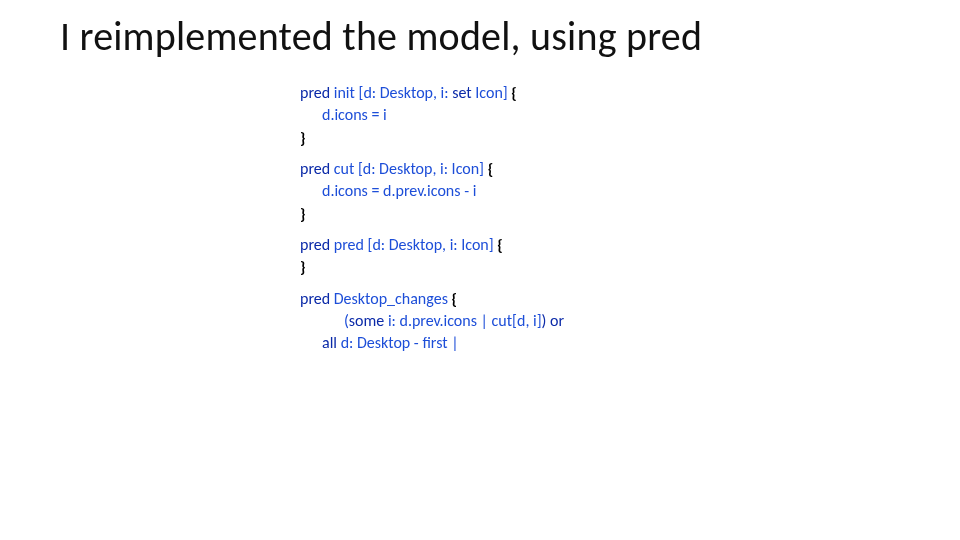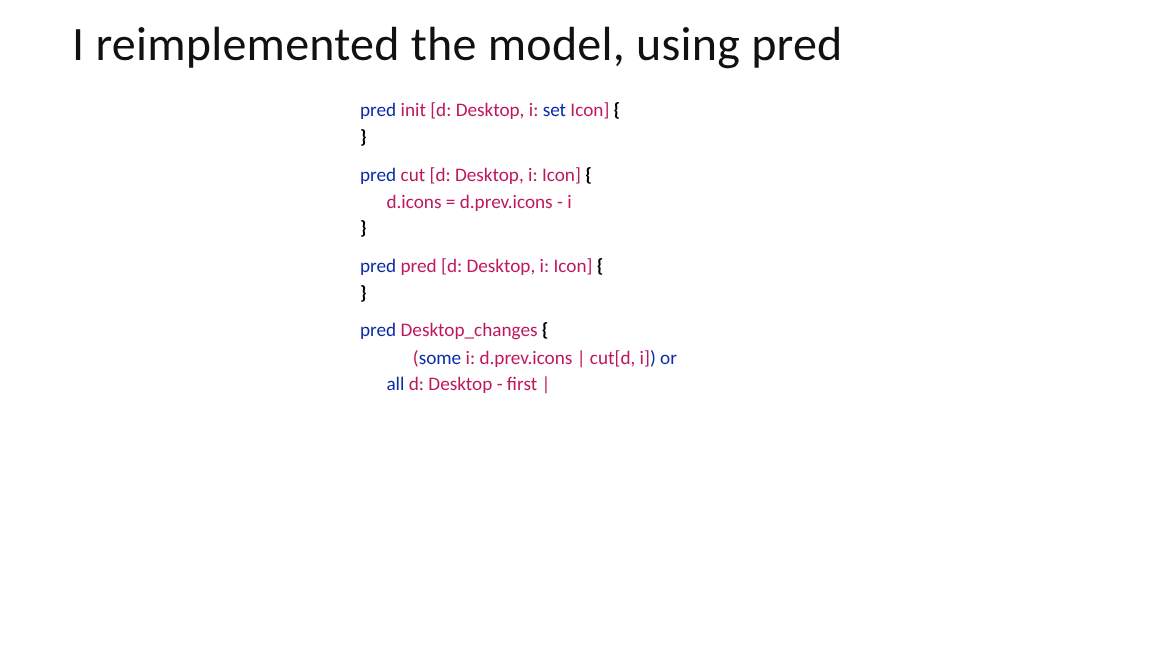--- a/index.html
+++ b/index.html
@@ -31,39 +31,40 @@
   .code {
     position: absolute;
     left: 300px;
     top: 82px;
     font-family: "Calibri", "Segoe UI", Arial, sans-serif;
     font-size: 16px;
     line-height: 1.4em;
     color: #000;
   }
   .code .kw  { color: #0b2aa8; font-weight: 400; }  
-  .code .nm  { color: #be185d; }                       
+  .code .nm  { color: #1d4ed8; }                       
   .code .br  { color: #000; font-weight: 700; }                       
   .code .line { white-space: pre; }
   .code .ind1 { display:inline-block; width: 22px; }
   .code .ind2 { display:inline-block; width: 44px; }
   .code .blank { height: 0.55em; }
 </style>
 </head>
 <body>
 
 <div class="slide">
 
   <div class="title">
     <span>I reimplemented the model, using pred</span><br>
   </div>
 
   <div class="code">
 
     <div class="line"><span class="kw">pred</span><span class="nm"> init </span><span class="nm">[d: Desktop, i: </span><span class="kw">set</span><span class="nm"> Icon] </span><span class="br">{</span></div>
+    <div class="line"><span class="ind1"></span><span class="nm">d.icons = i</span></div>
     <div class="line"><span class="br">}</span></div>
 
     <div class="blank"></div>
 
     <div class="line"><span class="kw">pred</span><span class="nm"> cut </span><span class="nm">[d: Desktop, i: Icon] </span><span class="br">{</span></div>
     <div class="line"><span class="ind1"></span><span class="nm">d.icons = d.prev.icons - i</span></div>
     <div class="line"><span class="br">}</span></div>
 
     <div class="blank"></div>
 

